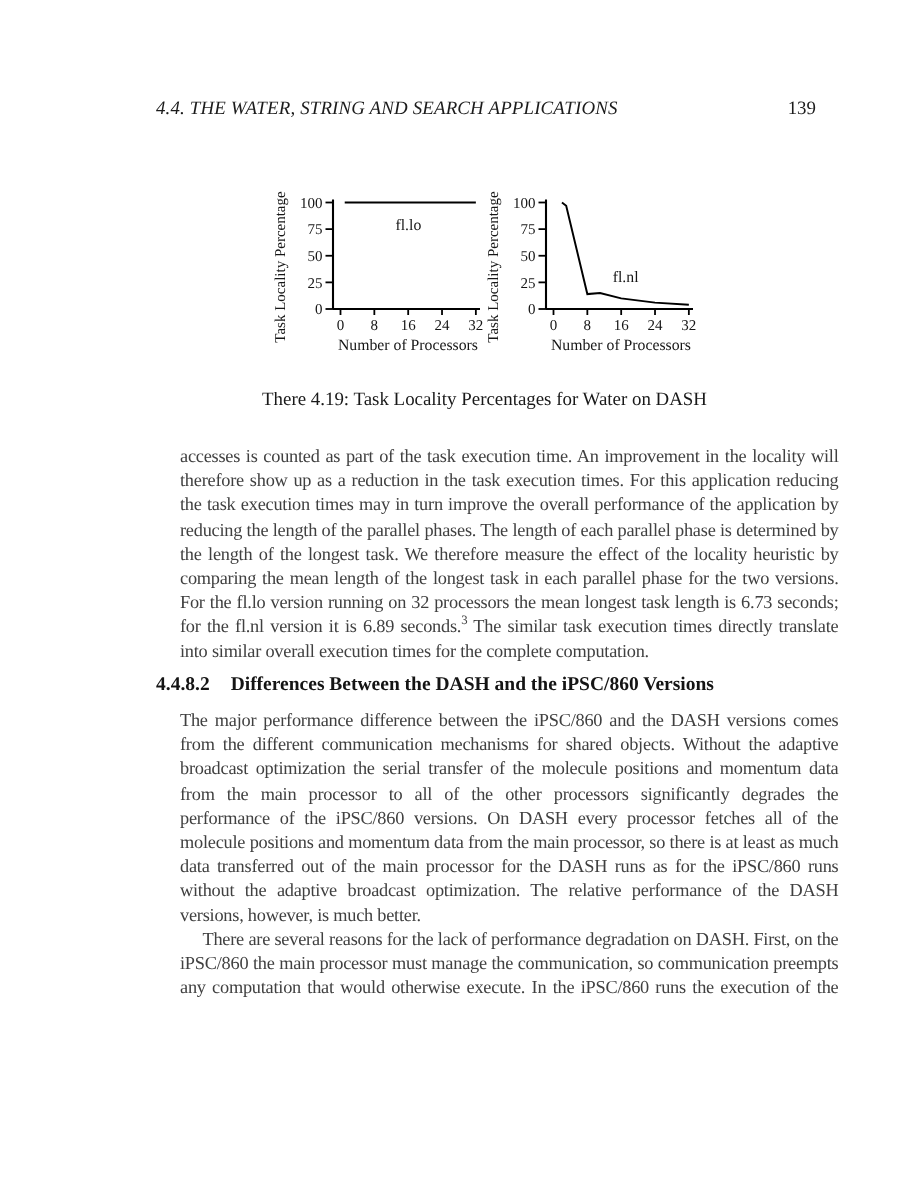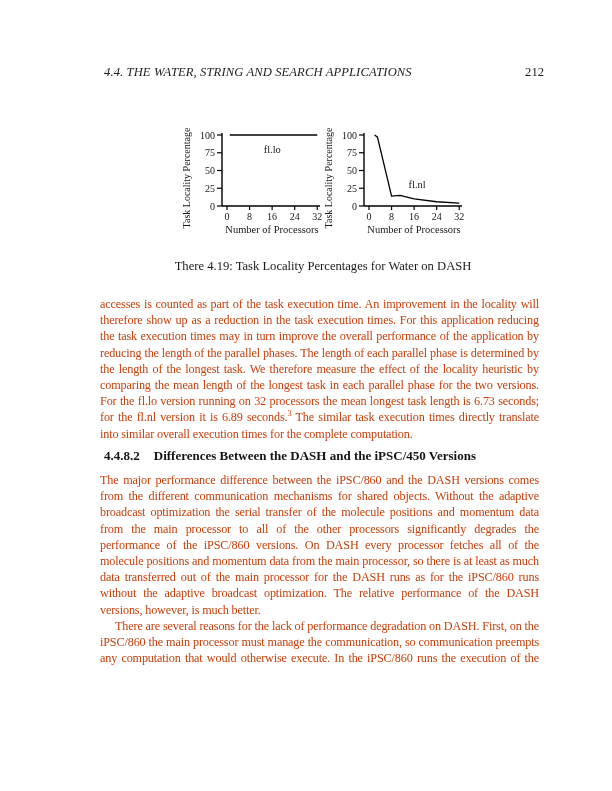--- a/index.html
+++ b/index.html
@@ -17,23 +17,23 @@
     font-size:12.6px;
   }
   .running-title{font-style:italic;letter-spacing:0.1px;}
   .page-number{font-style:normal;}
   .figure{position:absolute;top:126px;left:103px;width:440px;text-align:center;}
   .charts{display:flex;justify-content:center;gap:2px;}
   .charts svg{overflow:visible;display:block;}
   .charts svg text{font-family:"Liberation Serif", serif;fill:#151515;}
   .caption{margin-top:17px;font-size:12.6px;color:#191919;}
   .bodytext{
-    position:absolute;left:100px;width:439px;
+    position:absolute;left:120px;width:439px;
     font-size:12.2px;line-height:16.2px;letter-spacing:-0.15px;
-    text-align:justify;color:#c2410c;
+    text-align:justify;color:#404040;
   }
   .bodytext p{margin:0;}
   .para1{top:296px;}
   .subsection{
     position:absolute;top:448px;left:104px;width:439px;
     font-size:13px;font-weight:bold;margin:0;color:#141414;
   }
   .subsection .num{margin-right:14px;text-align:center;}
   .para23{top:472px;}
   .indent{text-indent:15px;}
@@ -48,21 +48,21 @@
   }
   .footnote sup{font-size:7.5px;vertical-align:super;line-height:0;}
 </style>
 </head>
 <body>
 
 <div class="page">
 
   <div class="header">
     <span class="running-title">4.4. THE WATER, STRING AND SEARCH APPLICATIONS</span>
-    <span class="page-number">212</span>
+    <span class="page-number">139</span>
   </div>
 
   <div class="figure">
     <div class="charts">
       <svg width="140" height="116" viewBox="0 0 140 116">
           <line x1="40" y1="7" x2="40" y2="80" stroke="#000" stroke-width="1.4"></line>
           <line x1="40" y1="80" x2="138" y2="80" stroke="#000" stroke-width="1.4"></line>
           <line x1="35" y1="80" x2="40" y2="80" stroke="#000" stroke-width="1.2"></line>
           <text x="33" y="83.5" text-anchor="end" font-size="10">0</text>
           <line x1="35" y1="62.25" x2="40" y2="62.25" stroke="#000" stroke-width="1.2"></line>
@@ -118,21 +118,21 @@
         </svg>
     </div>
     <div class="caption">There 4.19: Task Locality Percentages for Water on DASH</div>
   </div>
 
   <div class="bodytext para1">
     <p><span>accesses is counted as part of the task execution time. An improvement in the locality will therefore show up as a reduction in the task execution times. For this application reducing the task execution times may in turn improve the overall performance of the application by reducing the length of the parallel phases. The length of each parallel phase is determined by the length of the longest task. We therefore measure the effect of the locality heuristic by comparing the mean length of the longest task in each parallel phase for the two versions. For the fl.lo version running on 32 processors the mean longest task length is 6.73 seconds; for the fl.nl version it is 6.89 seconds.</span><sup class="fnref">3</sup><span> The similar task execution times directly translate into similar overall execution times for the complete computation.</span></p>
   </div>
 
   <h3 class="subsection">
-    <span class="num">4.4.8.2</span><span>Differences Between the DASH and the iPSC/450 Versions</span>
+    <span class="num">4.4.8.2</span><span>Differences Between the DASH and the iPSC/860 Versions</span>
   </h3>
 
   <div class="bodytext para23">
     <p>The major performance difference between the iPSC/860 and the DASH versions comes from the different communication mechanisms for shared objects. Without the adaptive broadcast optimization the serial transfer of the molecule positions and momentum data from the main processor to all of the other processors significantly degrades the performance of the iPSC/860 versions. On DASH every processor fetches all of the molecule positions and momentum data from the main processor, so there is at least as much data transferred out of the main processor for the DASH runs as for the iPSC/860 runs without the adaptive broadcast optimization. The relative performance of the DASH versions, however, is much better.</p>
     <p class="indent">There are several reasons for the lack of performance degradation on DASH. First, on the iPSC/860 the main processor must manage the communication, so communication preempts any computation that would otherwise execute. In the iPSC/860 runs the execution of the task on the main processor is therefore delayed by the time required to transfer the molecule positions and momentum data to all of the other processors. On DASH, on</p>
   </div>
 
   <div class="footnote-rule"></div>
   <p class="footnote"><sup>3</sup><span>We generate these numbers by processing the event log data.</span></p>
 

